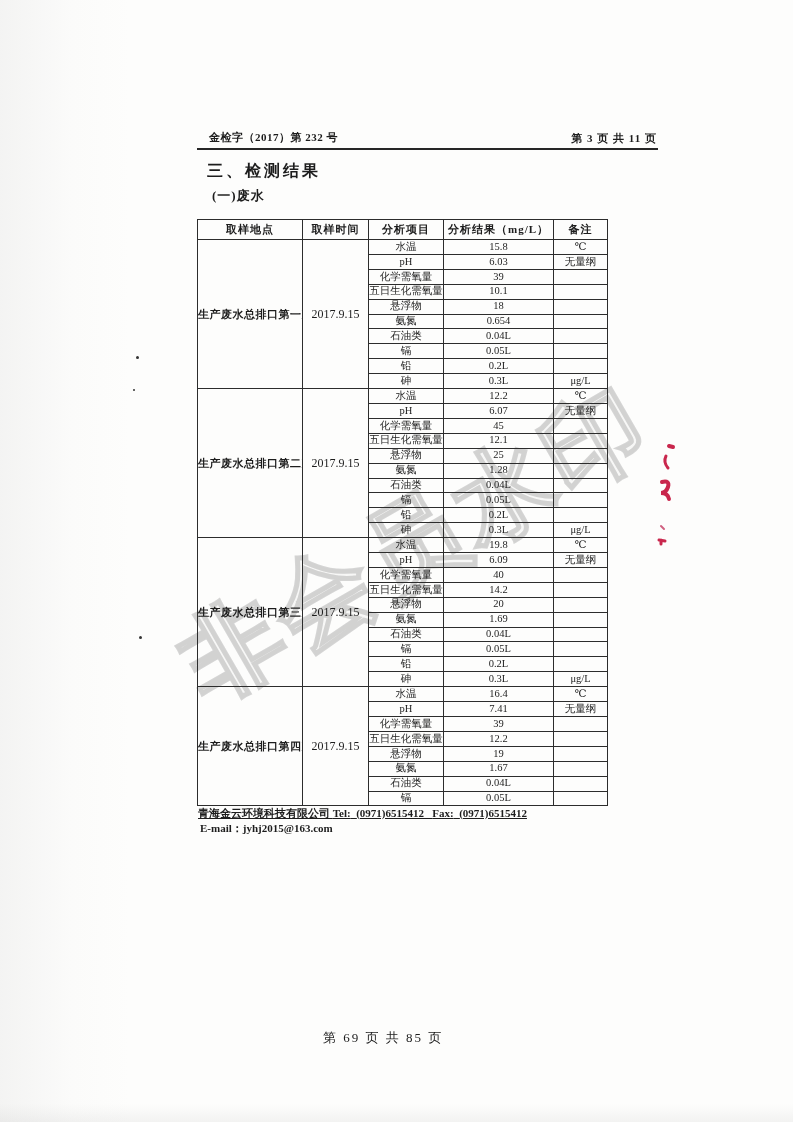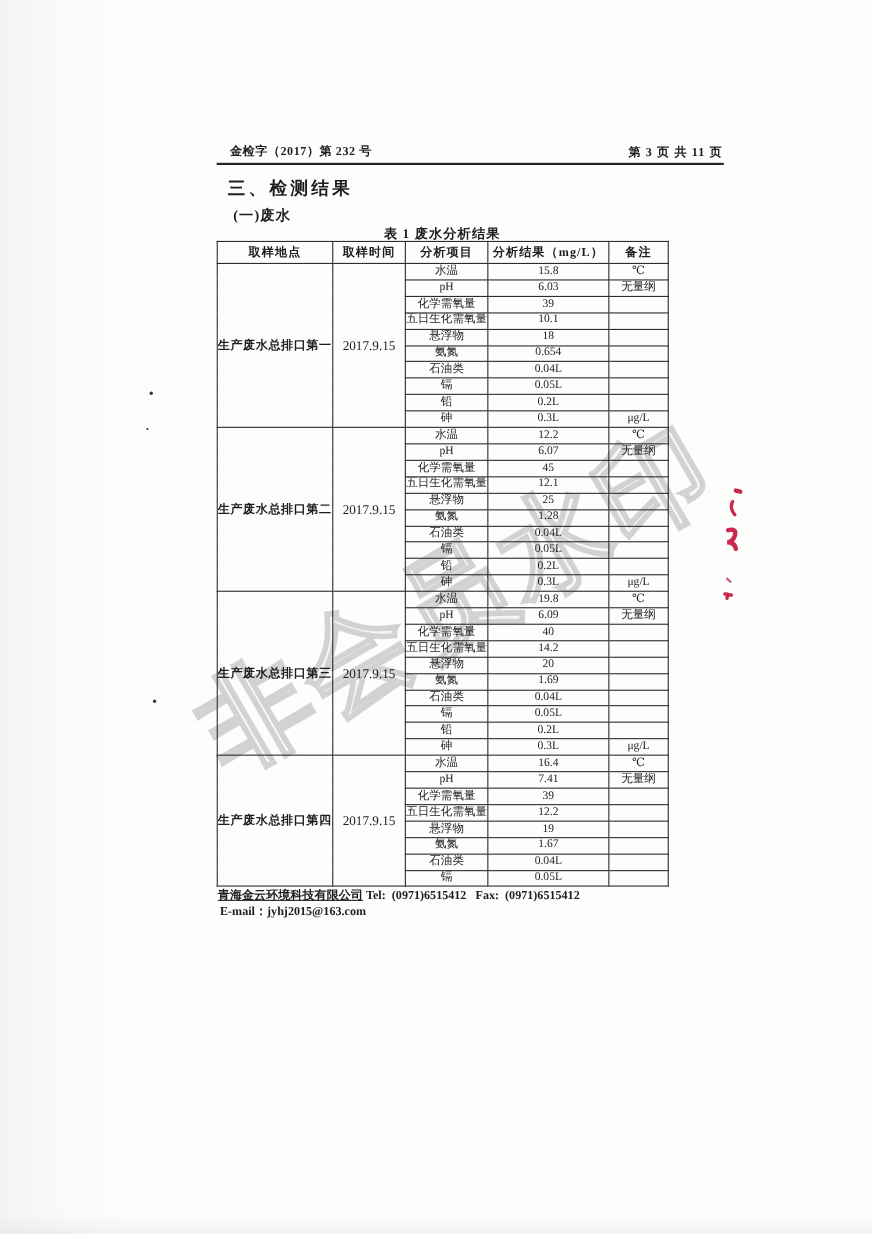--- a/index.html
+++ b/index.html
@@ -32,21 +32,21 @@
   
   .tbl-wrap { position:absolute; left:197px; top:219px; width:411px; }
   table { border-collapse:collapse; table-layout:fixed; width:410px; }
   th, td { border:1px solid #2c2c2c; text-align:center; vertical-align:middle; overflow:hidden; white-space:nowrap; }
   th { height:20px; font-size:11px; font-weight:bold; letter-spacing:1px; }
   td { height:14.92px; font-size:10.5px; line-height:1; }
   td.loc  { font-size:11px; font-weight:bold; letter-spacing:0.5px; }
   td.date { font-size:12px; }
 
   
-  .foot-line1 { position:absolute; left:198px; top:806px; font-size:11px; }
+  .foot-line1 { position:absolute; left:198px; top:806px; font-size:11px;text-decoration:underline; }
   .foot-line1 .company { font-weight:bold; text-decoration:underline; }
   .foot-line1 .tf { font-family:"Liberation Serif","DejaVu Serif",serif; font-weight:bold; }
   .foot-line2 { position:absolute; left:200px; top:821px; font-size:11px; font-weight:bold; }
   .page-num { position:absolute; left:0; top:1029px; width:766px; text-align:center; font-size:13px; letter-spacing:2px; }
 
   
   .watermark {
     position:absolute; left:190px; top:625px; height:100px; line-height:100px;
     font-size:100px; font-weight:bold; letter-spacing:4px; white-space:nowrap;
     transform:rotate(-30deg); transform-origin:0 50%;
@@ -71,21 +71,20 @@
   <div class="edge-shade-bottom"></div>
 
   <div class="watermark">非会员水印</div>
 
   <div class="hdr-left">金检字（2017）第 232 号</div>
   <div class="hdr-right">第 3 页 共 11 页</div>
   <div class="hdr-rule"></div>
 
   <div class="sec-title">三、检测结果</div>
   <div class="sub-title">(一)废水</div>
-  <div class="tbl-title">表 1 废水分析结果</div>
 
   <div class="tbl-wrap">
     <table>
       <colgroup>
         <col style="width:105px">
           <col style="width:66px">
           <col style="width:75px">
           <col style="width:110px">
           <col style="width:54px">
       </colgroup>
@@ -303,20 +302,21 @@
 
   <div class="foot-line1">
     <span class="company">青海金云环境科技有限公司</span>
     <span class="tf">Tel:</span>&nbsp;
     <span class="tf">(0971)6515412</span>&nbsp;&nbsp;
     <span class="tf">Fax:</span>&nbsp;
     <span class="tf">(0971)6515412</span>
   </div>
   <div class="foot-line2">E-mail：jyhj2015@163.com</div>
 
+  <div class="page-num">第 69 页 共 85 页</div>
 
   <svg class="red-marks" width="45" height="125" viewBox="0 0 45 125">
     <path d="M24 16 l4 1" stroke="#c9274d" stroke-width="4" fill="none" stroke-linecap="round"></path>
     <path d="M21 26 q-3 6 2 12" stroke="#c9274d" stroke-width="3" fill="none" stroke-linecap="round"></path>
     <path d="M17 52 q8 -2 6 5 q-2 6 -7 6 q7 0 8 6" stroke="#c9274d" stroke-width="4" fill="none" stroke-linecap="round"></path>
     <path d="M16 96 l3 3" stroke="#d06080" stroke-width="2" fill="none" stroke-linecap="round"></path>
     <path d="M14 110 l6 1 M16 110 l0 4" stroke="#c9274d" stroke-width="3" fill="none" stroke-linecap="round"></path>
   </svg>
 
   <div class="speck s1"></div>

